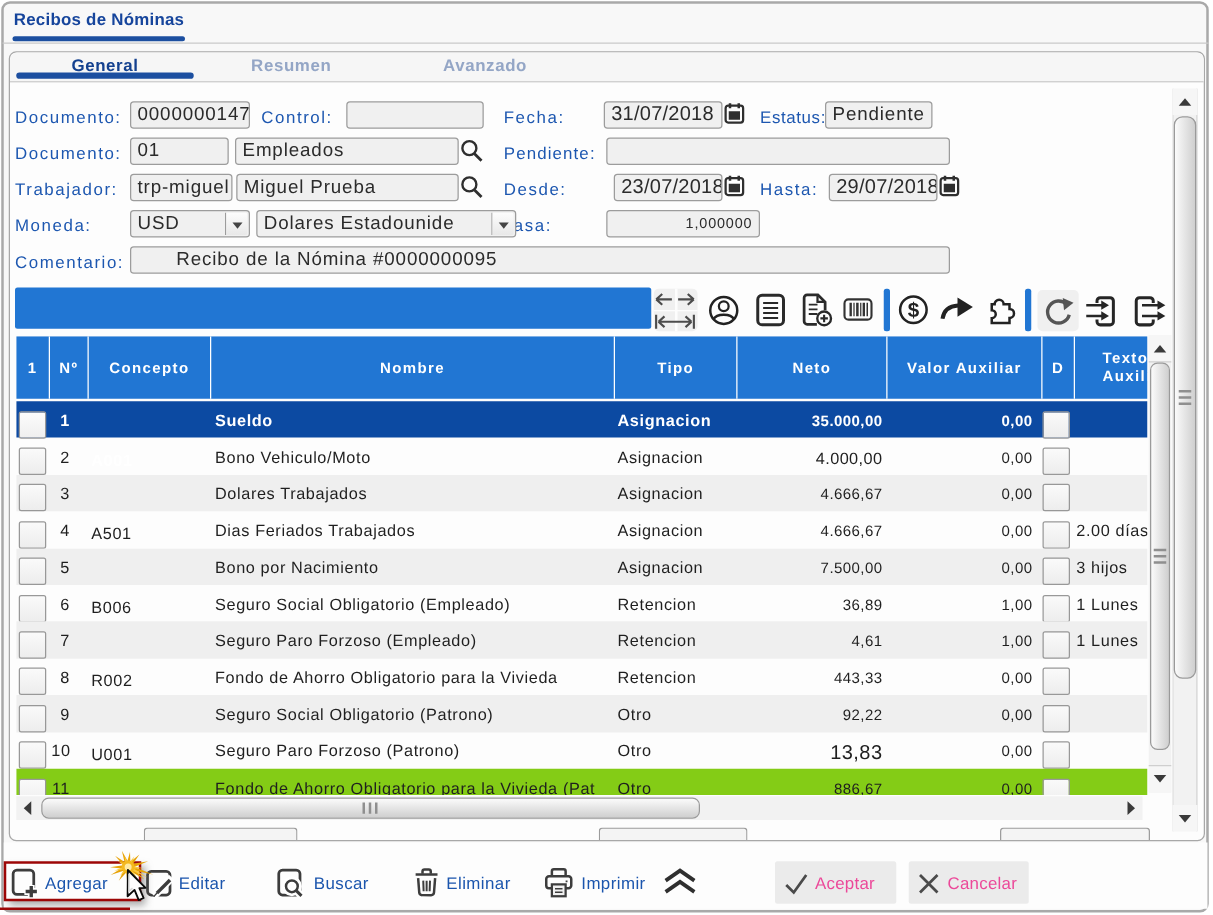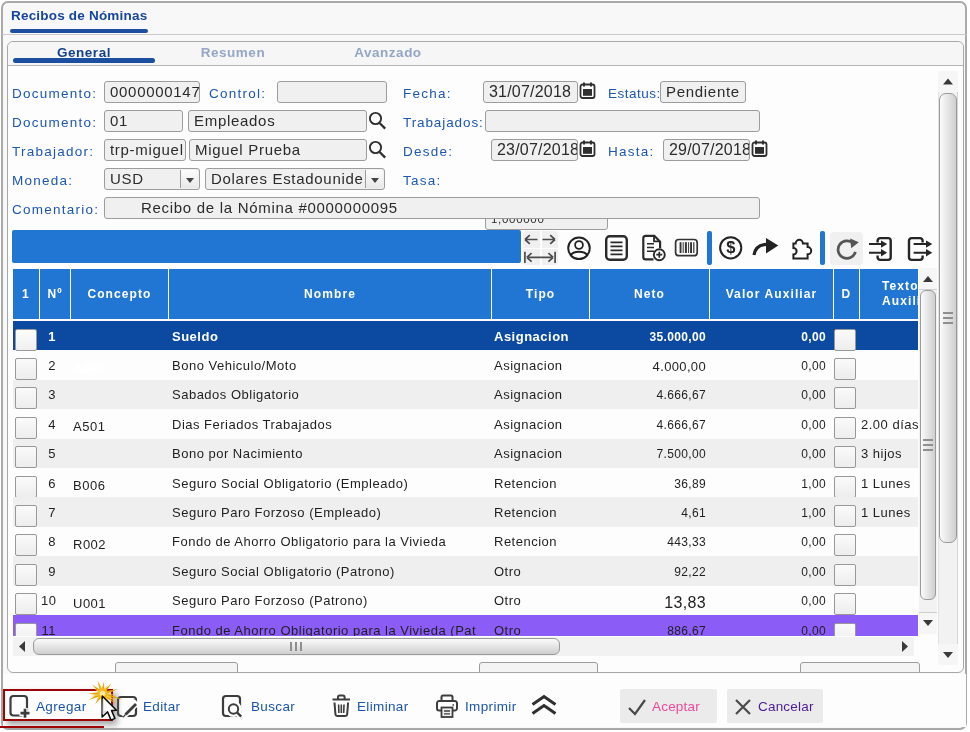--- a/index.html
+++ b/index.html
@@ -38,42 +38,42 @@
 <div class="abs" style="left:13px;top:45px;width:142px;text-align:center;font-size:13.5px;font-weight:bold;color:#14418f;letter-spacing:.5px;">General</div>
 <div class="abs" style="left:13px;top:58px;width:142px;height:5px;background:#1c4fa0;border-radius:2.5px;"></div>
 <div class="abs" style="left:163px;top:45px;width:140px;text-align:center;font-size:13.5px;font-weight:bold;color:#94a6c6;letter-spacing:.5px;">Resumen</div>
 <div class="abs" style="left:318px;top:45px;width:140px;text-align:center;font-size:13.5px;font-weight:bold;color:#94a6c6;letter-spacing:.5px;">Avanzado</div>
 
 <div class="lbl" style="left:12px;top:86px;">Documento:</div>
 <div class="lbl" style="left:209px;top:86px;">Control:</div>
 <div class="lbl" style="left:403px;top:86px;">Fecha:</div>
 <div class="lbl" style="left:608px;top:86px;letter-spacing:.5px;">Estatus:</div>
 <div class="lbl" style="left:12px;top:115px;">Documento:</div>
-<div class="lbl" style="left:403px;top:115px;letter-spacing:.9px;">Trabajados:</div>
+<div class="lbl" style="left:403px;top:115px;letter-spacing:.9px;">Pendiente:</div>
 <div class="lbl" style="left:12px;top:144px;">Trabajador:</div>
 <div class="lbl" style="left:403px;top:144px;">Desde:</div>
 <div class="lbl" style="left:608px;top:144px;">Hasta:</div>
 <div class="lbl" style="left:12px;top:173px;">Moneda:</div>
 <div class="lbl" style="left:403px;top:173px;">Tasa:</div>
 <div class="lbl" style="left:12px;top:202px;">Comentario:</div>
 
 <div class="inp" style="left:104px;top:81px;width:96px;">0000000147</div>
 <div class="inp" style="left:277px;top:81px;width:110px;"></div>
 <div class="inp" style="left:483px;top:81px;width:95px;font-size:16px;letter-spacing:.2px;">31/07/2018</div>
 <div class="inp" style="left:660px;top:81px;width:86px;">Pendiente</div>
 <div class="inp" style="left:104px;top:110px;width:79px;">01</div>
 <div class="inp" style="left:188px;top:110px;width:179px;">Empleados</div>
 <div class="inp" style="left:485px;top:110px;width:275px;"></div>
 <div class="inp" style="left:104px;top:139px;width:82px;">trp-miguel</div>
 <div class="inp" style="left:189px;top:139px;width:178px;">Miguel Prueba</div>
 <div class="inp" style="left:491px;top:139px;width:87px;font-size:16px;letter-spacing:.2px;">23/07/2018</div>
 <div class="inp" style="left:663px;top:139px;width:87px;font-size:16px;letter-spacing:.2px;">29/07/2018</div>
 <div class="inp" style="left:104px;top:168px;width:96px;">USD<span class="dd"></span></div>
-<div class="inp" style="left:205px;top:168px;width:180px;">Dolares Estadounide<span class="dd"></span></div>
-<div class="inp" style="left:485px;top:168px;width:123px;text-align:left;font-size:11.5px;line-height:21px;margin-top:40px;">1,000000</div>
+<div class="inp" style="left:205px;top:168px;width:208px;">Dolares Estadounide<span class="dd"></span></div>
+<div class="inp" style="left:485px;top:168px;width:123px;text-align:right;font-size:11.5px;line-height:21px;">1,000000</div>
 <div class="inp" style="left:104px;top:197px;width:656px;padding-left:36px;">Recibo de la Nómina #0000000095</div>
 
 <div class="abs" style="left:12px;top:230px;width:509px;height:33px;background:#2176d3;border-radius:2px;"></div>
 <div class="abs" style="left:707px;top:231px;width:5px;height:34px;background:#2176d3;border-radius:2px;"></div>
 <div class="abs" style="left:820px;top:231px;width:5px;height:34px;background:#2176d3;border-radius:2px;"></div>
 <div class="abs" style="left:830px;top:232px;width:33px;height:33px;background:#f0f0f0;border-radius:4px;"></div>
 <div class="abs" style="left:523px;top:231px;width:35px;height:34px;background:#f0f0f0;border-radius:4px;"></div>
 <div class="abs" style="left:540px;top:231px;width:1.5px;height:34px;background:#fdfdfd;"></div>
 <div class="abs" style="left:523px;top:247.5px;width:35px;height:1.5px;background:#fdfdfd;"></div>
 <svg id="icons" class="abs" style="left:515px;top:228px;" width="430" height="40" viewBox="515 228 430 40" fill="none" stroke="#2b2b2b" stroke-width="2">
@@ -175,21 +175,21 @@
         <span class="nom">Bono Vehiculo/Moto</span>
         <span class="tip">Asignacion</span>
         <span class="net" style="font-size:13px;letter-spacing:.35px;">4.000,00</span>
         <span class="val" style="font-size:12px;letter-spacing:.35px;">0,00</span>
         <span class="cb dcb"></span>
   </div>
   <div class="row" style="top:110.8px;background:#efefef;">
     <span class="cb" style="left:2px;"></span>
         <span class="num">3</span>
         <span class="co">A501</span>
-        <span class="nom">Sabados Obligatorio</span>
+        <span class="nom">Dolares Trabajados</span>
         <span class="tip">Asignacion</span>
         <span class="net" style="font-size:12px;letter-spacing:.35px;">4.666,67</span>
         <span class="val" style="font-size:12px;letter-spacing:.35px;">0,00</span>
         <span class="cb dcb"></span>
   </div>
   <div class="row" style="top:140.2px;">
     <span class="cb" style="left:2px;"></span>
         <span class="num">4</span>
         <span class="co">A502</span>
         <span class="nom">Dias Feriados Trabajados</span>
@@ -255,21 +255,21 @@
   <div class="row" style="top:316.6px;">
     <span class="cb" style="left:2px;"></span>
         <span class="num">10</span>
         <span class="co">U002</span>
         <span class="nom">Seguro Paro Forzoso (Patrono)</span>
         <span class="tip">Otro</span>
         <span class="net" style="font-size:16px;letter-spacing:.35px;">13,83</span>
         <span class="val" style="font-size:12px;letter-spacing:.35px;">0,00</span>
         <span class="cb dcb"></span>
   </div>
-  <div class="row" style="top:346.0px;background:#8b5cf6;">
+  <div class="row" style="top:346.0px;background:#84cc16;">
     <span class="cb" style="left:2px;"></span>
         <span class="num">11</span>
         <span class="co">U003</span>
         <span class="nom">Fondo de Ahorro Obligatorio para la Vivieda (Pat</span>
         <span class="tip">Otro</span>
         <span class="net" style="font-size:12px;letter-spacing:.35px;">886,67</span>
         <span class="val" style="font-size:12px;letter-spacing:.35px;">0,00</span>
         <span class="cb dcb"></span>
   </div>
 </div>
@@ -309,21 +309,21 @@
     </svg>
 
 <div class="abs" style="left:115px;top:662px;width:123px;height:14px;border:1px solid #9c9c9c;border-radius:3px 3px 0 0;background:#f4f4f4;clip-path:inset(0 0 4px 0);"></div>
 <div class="abs" style="left:479px;top:662px;width:119px;height:14px;border:1px solid #9c9c9c;border-radius:3px 3px 0 0;background:#f4f4f4;clip-path:inset(0 0 4px 0);"></div>
 <div class="abs" style="left:800px;top:662px;width:120px;height:14px;border:1px solid #9c9c9c;border-radius:3px 3px 0 0;background:#f4f4f4;clip-path:inset(0 0 4px 0);"></div>
 
 <div class="abs" style="left:3px;top:674px;width:963px;height:53px;background:#fdfdfd;"></div>
 <div class="gbtn" style="left:620px;width:97px;"></div>
 <div class="gbtn" style="left:727px;width:96px;"></div>
 <span class="abs" style="left:652px;top:699px;color:#ec4899;font-size:13.5px;letter-spacing:.2px;">Aceptar</span>
-<span class="abs" style="left:758px;top:699px;color:#4c1d95;font-size:13.5px;letter-spacing:.2px;">Cancelar</span>
+<span class="abs" style="left:758px;top:699px;color:#ec4899;font-size:13.5px;letter-spacing:.2px;">Cancelar</span>
 <svg class="abs" style="left:626px;top:696px;" width="22" height="22" fill="none" stroke="#4a4a4a" stroke-width="2.2">
       <path d="M3 12 l6 6 L19 4"></path>
     </svg>
 <svg class="abs" style="left:733px;top:697px;" width="20" height="20" fill="none" stroke="#4a4a4a" stroke-width="2.2">
       <path d="M3 3 L17 17 M17 3 L3 17"></path>
     </svg>
 <div class="btn-blue" style="left:36px;top:699px;">Agregar</div>
 <div class="btn-blue" style="left:143px;top:699px;">Editar</div>
 <div class="btn-blue" style="left:251px;top:699px;">Buscar</div>
 <div class="btn-blue" style="left:357px;top:699px;">Eliminar</div>

